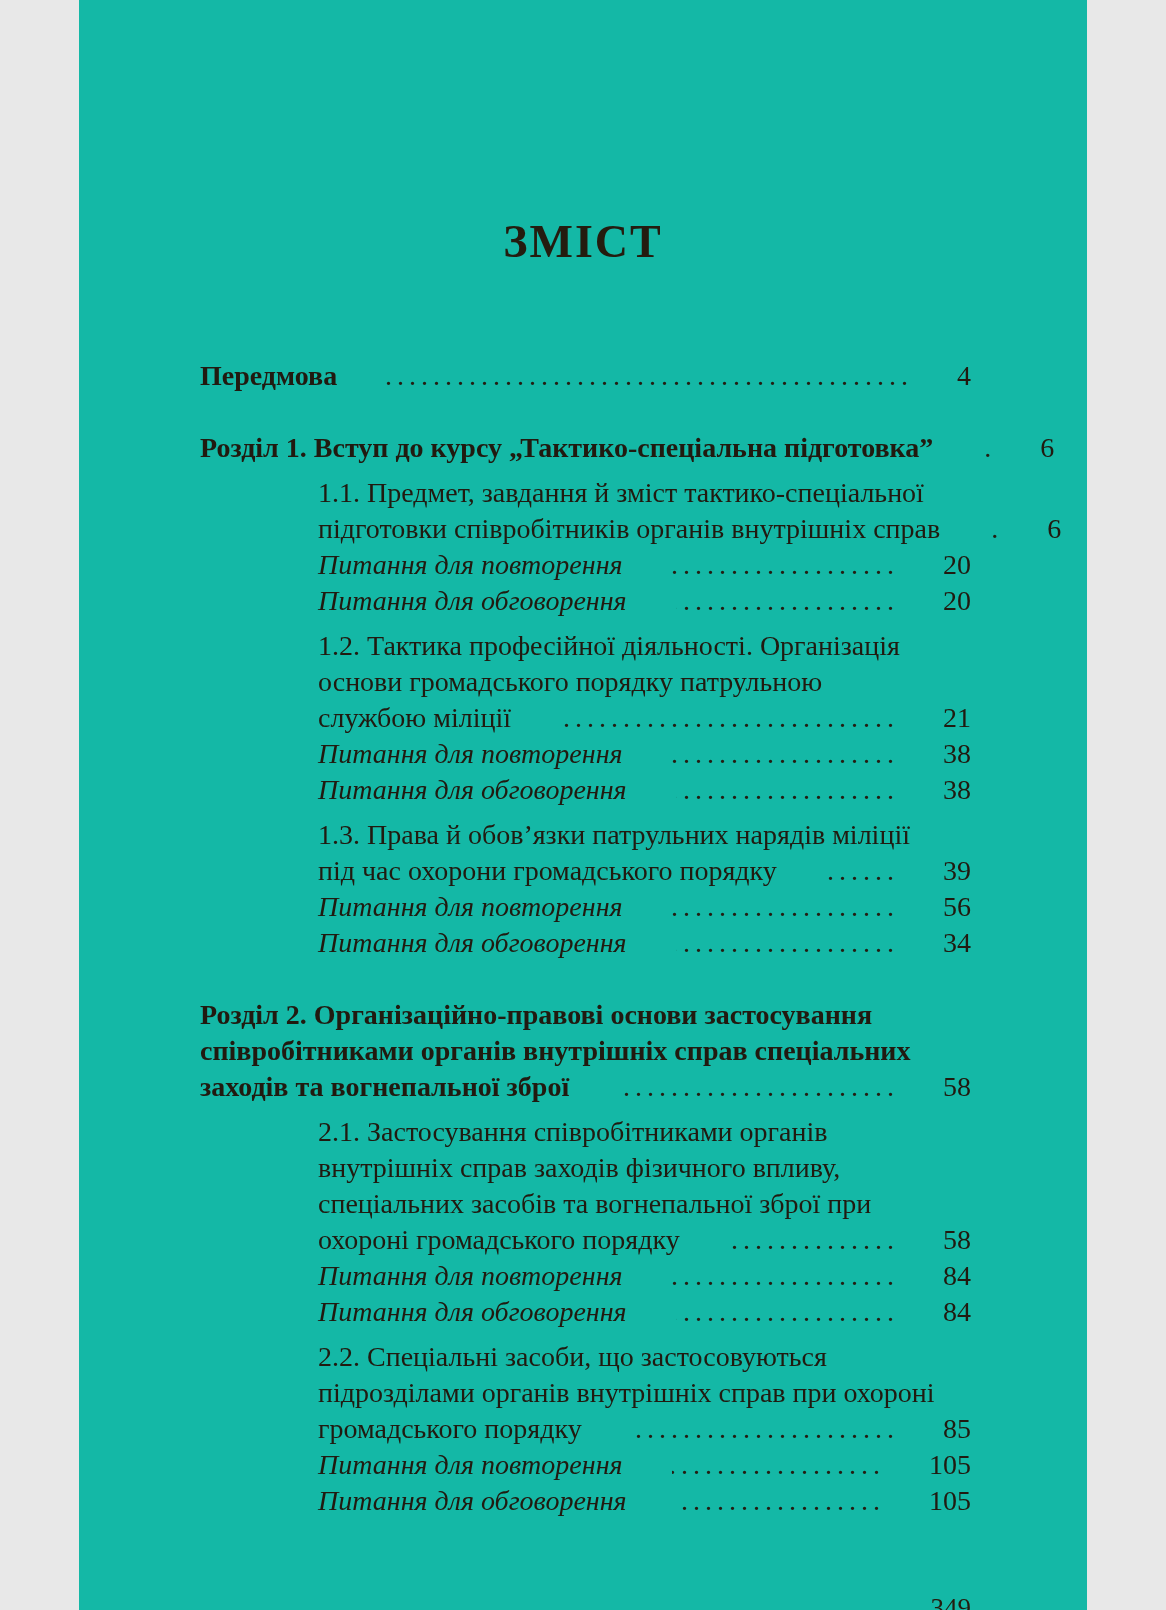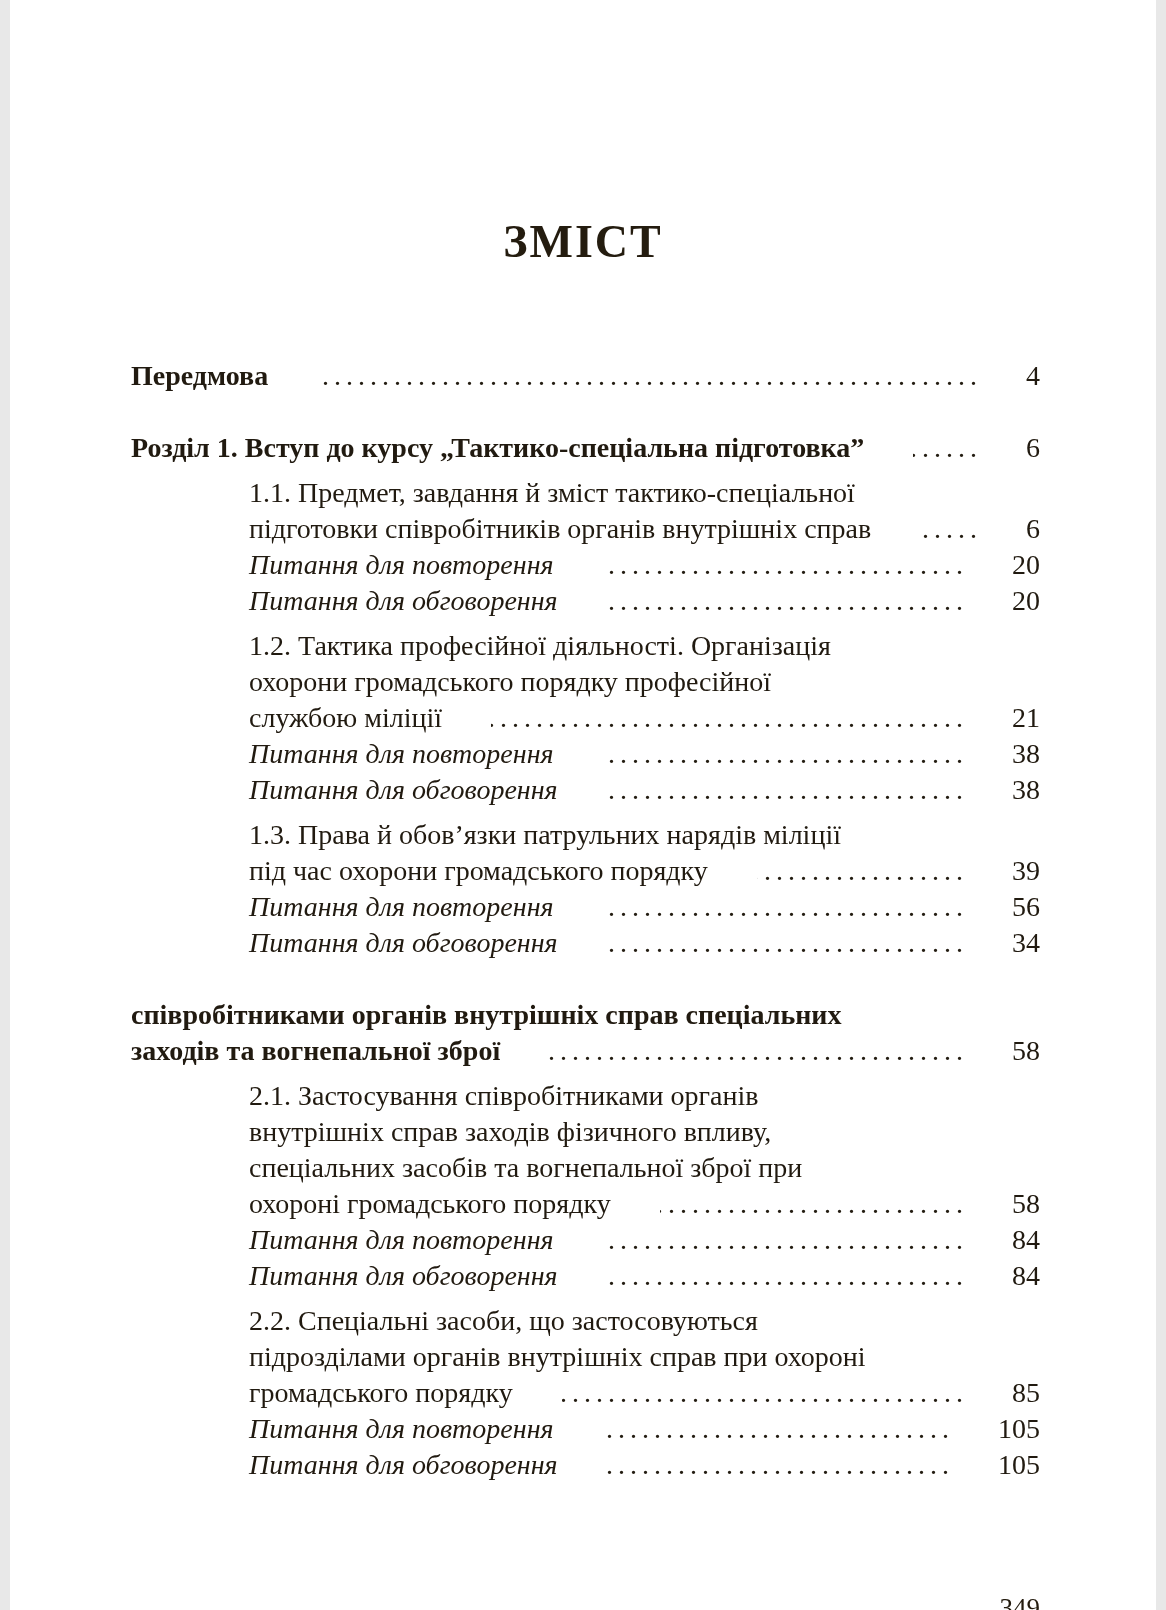--- a/index.html
+++ b/index.html
@@ -2,24 +2,24 @@
 <html lang="uk"><head>
 <meta charset="utf-8">
 <style>
   html, body {
     margin: 0;
     padding: 0;
     background: #e8e8e8;
   }
   .page {
     position: relative;
-    width: 1146px;
+    width: 1008px;
     height: 1610px;
     margin: 0 auto;
-    background: #ffffff;
+    background: #14b8a6;
     color: #211a10;
     font-family: "Liberation Serif", "DejaVu Serif", serif;
     overflow: hidden;
     box-sizing: border-box;
   }
   .title {
     margin: 215px 0 0 0;
     text-align: center;
     font-size: 46px;
     line-height: 54px;
@@ -118,21 +118,21 @@
           <span class="txt">Питання для обговорення</span>
           <span class="leader"></span>
           <span class="pg">20</span>
         </div>
       </div>
       <div class="entry section">
         <div class="line">
           <span class="txt">1.2. Тактика професійної діяльності. Організація</span>
         </div>
         <div class="line">
-          <span class="txt">охорони громадського порядку професійної</span>
+          <span class="txt">основи громадського порядку патрульною</span>
         </div>
         <div class="line">
           <span class="txt">службою міліції</span>
           <span class="leader"></span>
           <span class="pg">21</span>
         </div>
       </div>
       <div class="entry question">
         <div class="line">
           <span class="txt">Питання для повторення</span>
@@ -165,20 +165,23 @@
         </div>
       </div>
       <div class="entry question">
         <div class="line">
           <span class="txt">Питання для обговорення</span>
           <span class="leader"></span>
           <span class="pg">34</span>
         </div>
       </div>
       <div class="entry chapter">
+        <div class="line">
+          <span class="txt">Розділ 2. Організаційно-правові основи застосування</span>
+        </div>
         <div class="line">
           <span class="txt">співробітниками органів внутрішніх справ спеціальних</span>
         </div>
         <div class="line">
           <span class="txt">заходів та вогнепальної зброї</span>
           <span class="leader"></span>
           <span class="pg">58</span>
         </div>
       </div>
       <div class="entry section">

